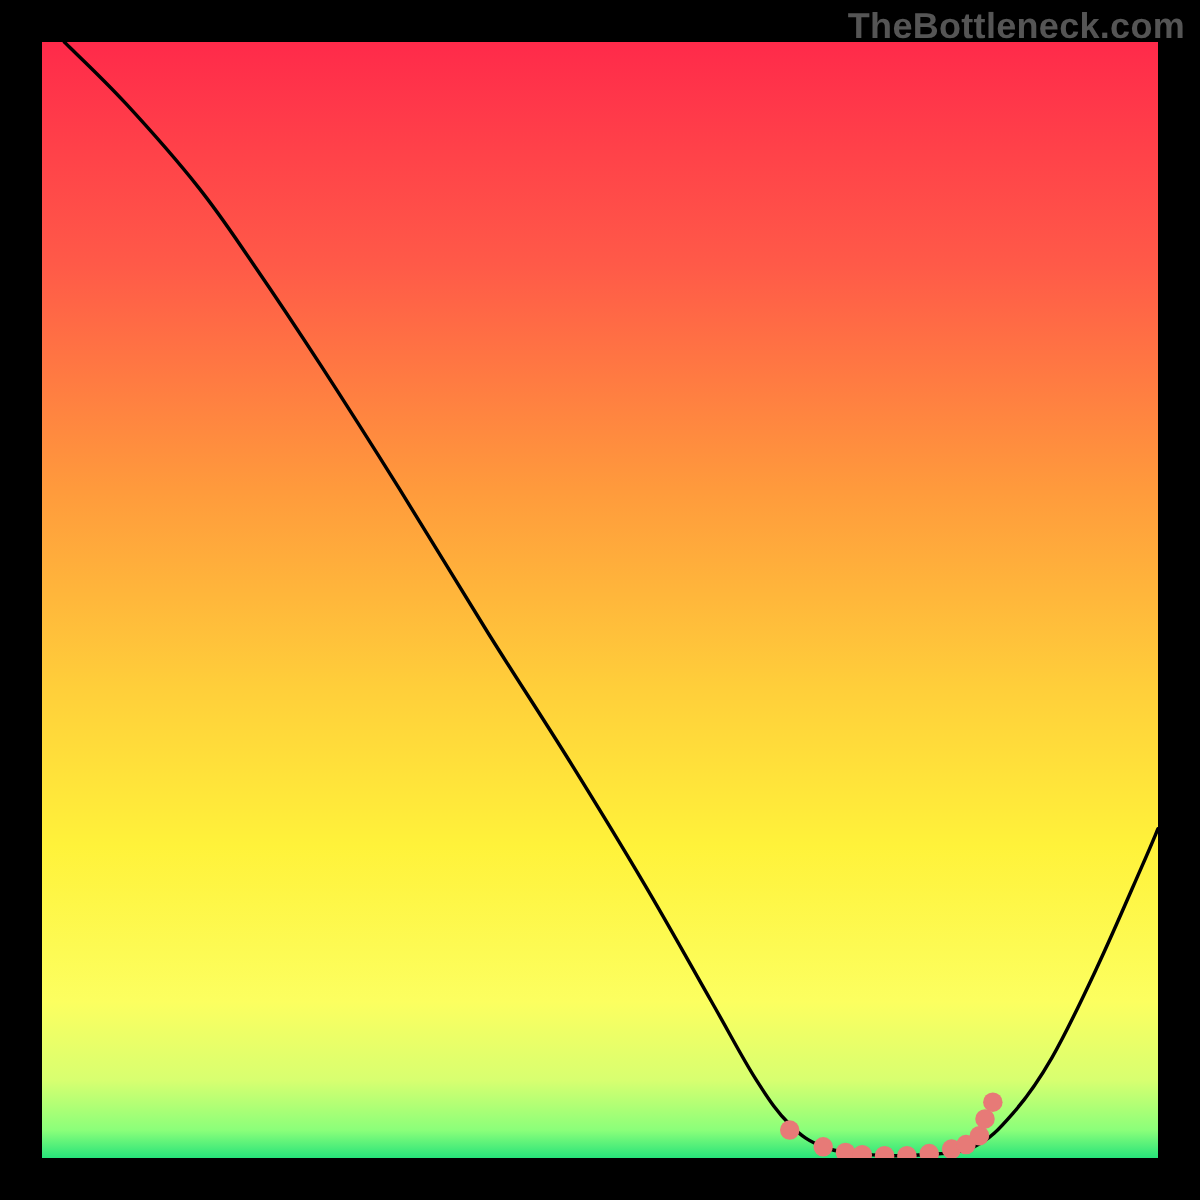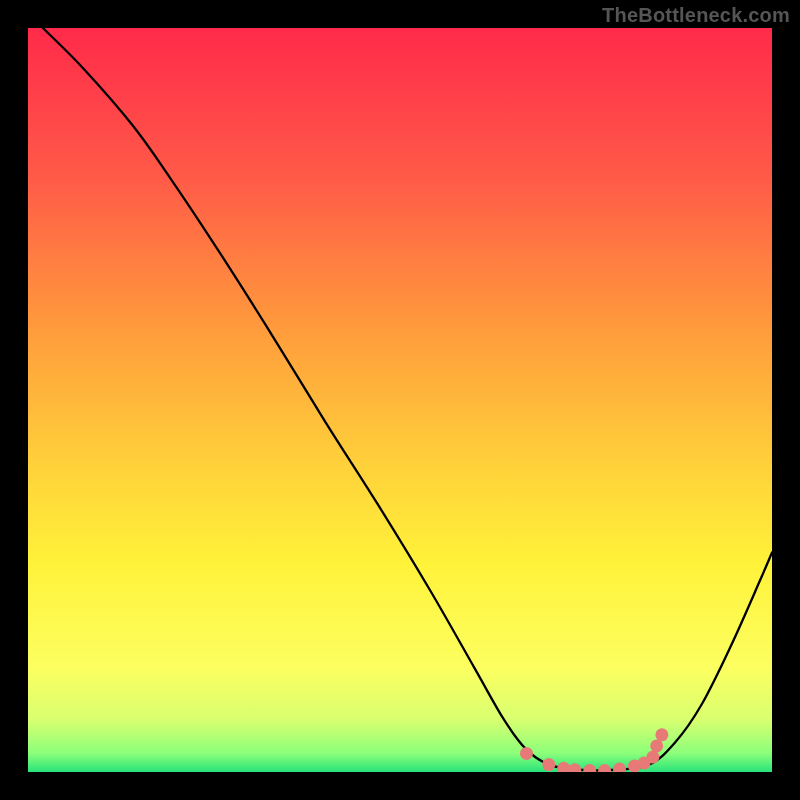--- a/index.html
+++ b/index.html
@@ -8,21 +8,21 @@
     height: 800px;
     background: #000;
     font-family: Arial, Helvetica, sans-serif;
     position: relative;
     overflow: hidden;
   }
   .watermark {
     position: absolute;
     top: 4px;
     right: 10px;
-    font-size: 20px;
+    font-size: 24px;
     font-weight: bold;
     color: #555;
     letter-spacing: 0.2px;
     z-index: 3;
   }
   .plot {
     position: absolute;
     top: 28px;
     left: 28px;
     width: 744px;

